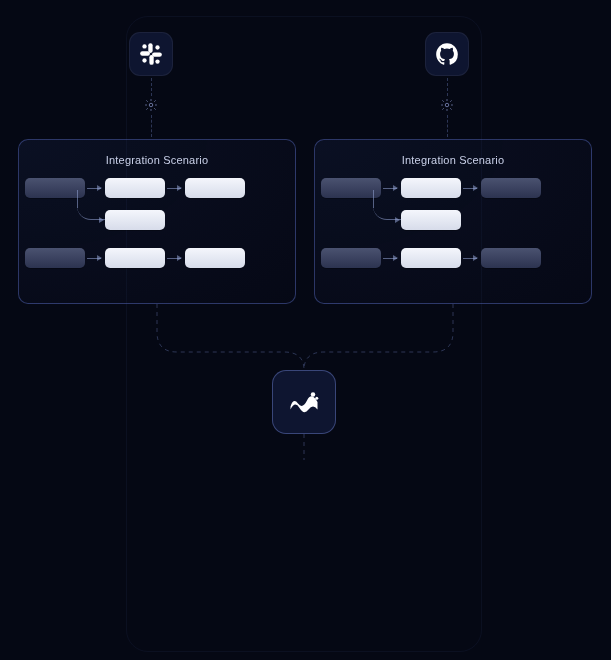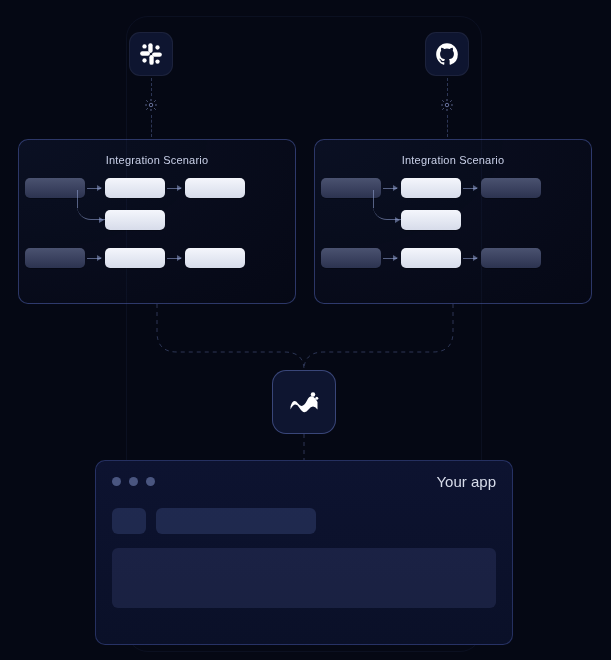--- a/index.html
+++ b/index.html
@@ -270,28 +270,13 @@
   </div>
 
   <div class="app-icon">
     <svg viewBox="0 0 48 48">
         <path fill="#ffffff" d="M6 30 Q10 18 16 26 Q22 34 28 22 Q34 10 42 24 L42 34 Q36 26 30 34 Q24 42 18 32 Q12 22 6 34 Z"></path>
         <circle cx="36" cy="14" r="3" fill="#ffffff"></circle>
         <circle cx="41" cy="19" r="2" fill="#ffffff"></circle>
       </svg>
   </div>
 
-  <div class="window">
-    <div class="titlebar">
-      <div class="dots">
-        <div class="dot"></div>
-        <div class="dot"></div>
-        <div class="dot"></div>
-      </div>
-      <div class="window-title">Your app</div>
-    </div>
-    <div class="bar-row">
-      <div class="bar-sm"></div>
-      <div class="bar-md"></div>
-    </div>
-    <div class="bar-lg"></div>
-  </div>
 </div>
 
 </body></html>

